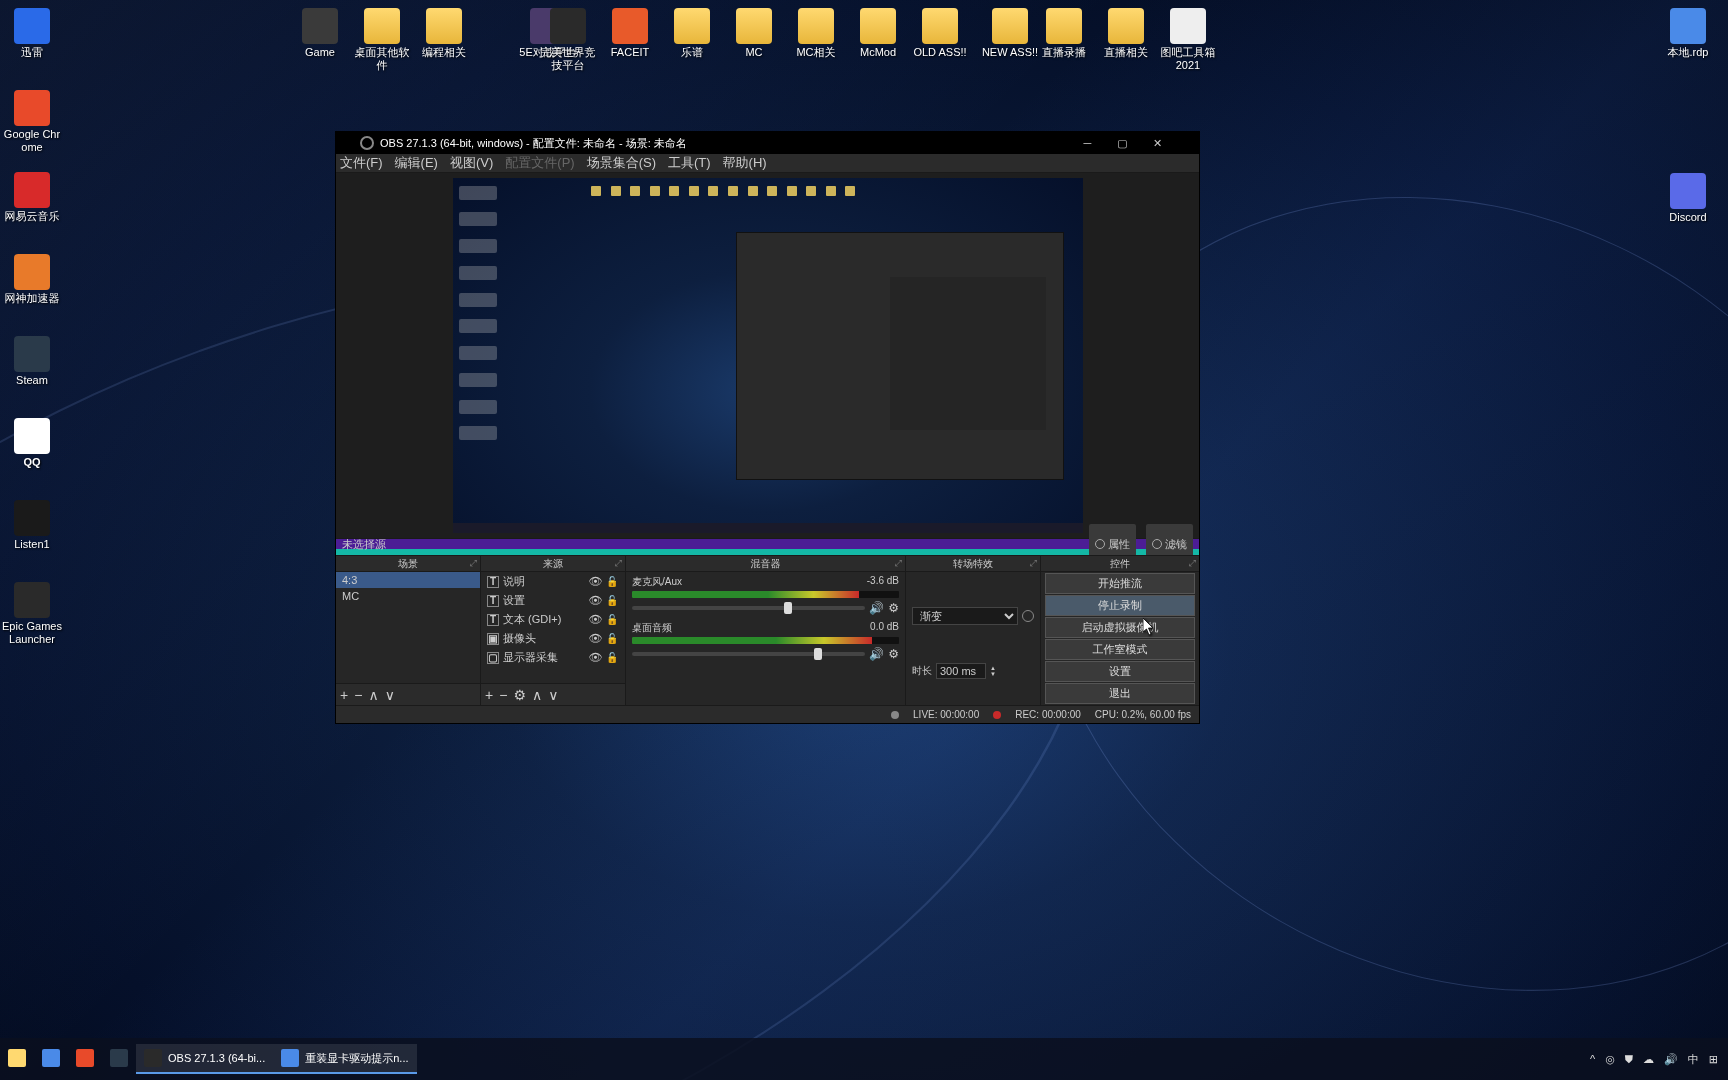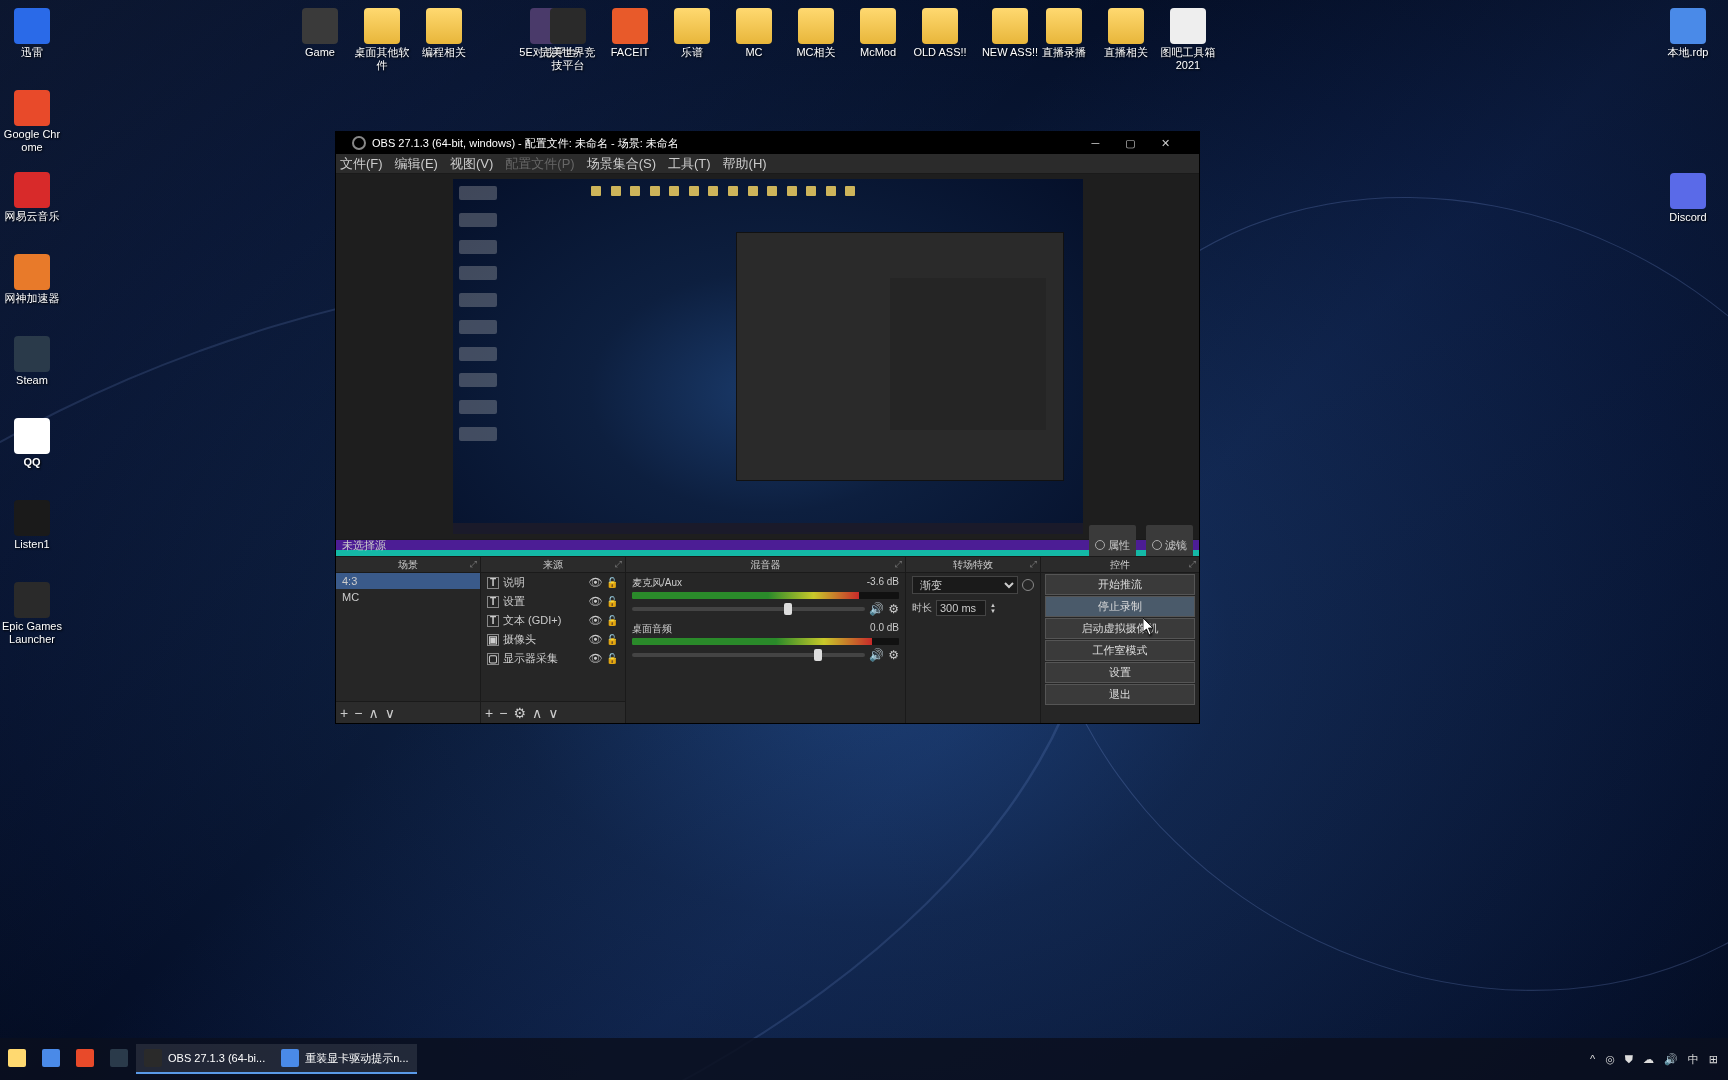--- a/index.html
+++ b/index.html
@@ -9,21 +9,21 @@
 .wallpaper::after{content:"";position:absolute;top:30%;left:-10%;width:60%;height:80%;border:2px solid rgba(150,180,255,0.15);border-radius:50%;transform:rotate(-20deg) scaleX(1.5);}
 .spiral{position:absolute;top:20%;right:-5%;width:40%;height:70%;border:1px solid rgba(150,180,255,0.2);border-radius:50%;transform:rotate(30deg) scaleX(1.3);}
 
 .desktop-icons{position:absolute;inset:0;}
 .dicon{position:absolute;width:60px;text-align:center;color:#fff;font-size:11px;cursor:pointer;}
 .dicon .ic{width:36px;height:36px;margin:0 auto 2px;background:#ddd;border-radius:4px;display:flex;align-items:center;justify-content:center;font-size:18px;}
 .dicon .ic.folder{background:linear-gradient(#ffd970,#e8b63a);}
 .dicon .lbl{text-shadow:1px 1px 2px #000;line-height:1.2;word-break:break-all;}
 
 .obs{position:absolute;left:335px;top:131px;width:865px;height:593px;background:#2b2b2b;border:1px solid #000;display:flex;flex-direction:column;font-size:11px;color:#ccc;}
-.obs-titlebar{height:22px;background:#000;display:flex;align-items:center;padding:0 16px;color:#fff;}
+.obs-titlebar{height:22px;background:#000;display:flex;align-items:center;padding:0 24px;color:#fff;}
 .obs-titlebar .logo{width:14px;height:14px;border:2px solid #888;border-radius:50%;margin-right:6px;}
 .obs-titlebar .title{flex:1;font-size:11px;}
 .obs-titlebar .wbtns{display:flex;gap:0;}
 .obs-titlebar .wbtn{width:35px;height:22px;display:flex;align-items:center;justify-content:center;color:#ccc;}
 .obs-menubar{height:20px;background:#2b2b2b;border-bottom:1px solid #1a1a1a;display:flex;align-items:center;padding:0 4px;gap:12px;}
 .obs-menubar .mitem{font-size:13px;color:#ccc;cursor:pointer;}
 .obs-menubar .mitem.disabled{color:#666;}
 .obs-preview{flex:0 0 365px;background:#1e1e1e;display:flex;align-items:center;justify-content:center;padding:4px;}
 .preview-inner{width:630px;height:355px;background:#0a1830;position:relative;overflow:hidden;}
 .preview-inner::before{content:"";position:absolute;inset:0;background:radial-gradient(ellipse at 50% 60%,#1a3a6a 0%,#0d1f3f 40%,#05102a 100%);}
@@ -63,21 +63,21 @@
 
 .mixer-ch{padding:3px 6px;}
 .mixer-ch .mhdr{display:flex;justify-content:space-between;font-size:10px;margin-bottom:2px;}
 .mixer-ch .meter{height:7px;background:#111;border-radius:1px;position:relative;overflow:hidden;margin-bottom:3px;}
 .mixer-ch .meter::before{content:"";position:absolute;left:0;top:0;bottom:0;width:var(--lvl,60%);background:linear-gradient(90deg,#2a8a2a 0%,#2a8a2a 60%,#c8c82a 80%,#c82a2a 100%);}
 .mixer-ch .mrow{display:flex;align-items:center;gap:4px;}
 .mixer-ch .slider{flex:1;height:4px;background:#444;border-radius:2px;position:relative;}
 .mixer-ch .slider .thumb{position:absolute;top:-4px;width:8px;height:12px;background:#ddd;border-radius:2px;}
 .mixer-ch .spk,.mixer-ch .gr{font-size:12px;}
 
-.trans-row{padding:3px 6px;display:flex;align-items:center;gap:4px;}
+.trans-row{padding:3px 6px;display:flex;align-items:center;gap:4px;margin-top:32px;}
 .trans-row select,.trans-row input{background:#1a1a1a;border:1px solid #444;color:#ccc;font-size:11px;padding:1px 3px;}
 .trans-row select{flex:1;}
 .trans-row input{width:50px;}
 .trans-row .lbl{font-size:10px;}
 .trans-row .gear{width:12px;height:12px;border:1px solid #888;border-radius:50%;}
 .trans-row .spin{display:flex;flex-direction:column;font-size:6px;line-height:1;}
 
 .ctrl-btn{display:block;width:calc(100% - 8px);margin:1px 4px;padding:2px 0;background:#3a3a3a;border:1px solid #555;color:#ddd;font-size:11px;text-align:center;cursor:pointer;}
 .ctrl-btn.hover{background:#4a5a6a;}
 
@@ -408,20 +408,27 @@
           <div class="ctrl-btn">开始推流</div>
           <div class="ctrl-btn hover">停止录制</div>
           <div class="ctrl-btn">启动虚拟摄像机</div>
           <div class="ctrl-btn">工作室模式</div>
           <div class="ctrl-btn">设置</div>
           <div class="ctrl-btn">退出</div>
         </div>
     </div>
   </div>
 
+  <div class="obs-status">
+    <span class="dot"></span>
+    <span>LIVE: 00:00:00</span>
+    <span class="dot rec"></span>
+    <span>REC: 00:00:00</span>
+    <span>CPU: 0.2%, 60.00 fps</span>
+  </div>
 </div>
 
 <div class="taskbar" id="taskbar">
     <div class="tb-item">
       <div class="ic" style="background:#ffd970"></div>
     </div>
     <div class="tb-item">
       <div class="ic" style="background:#4a8ae8"></div>
     </div>
     <div class="tb-item">

